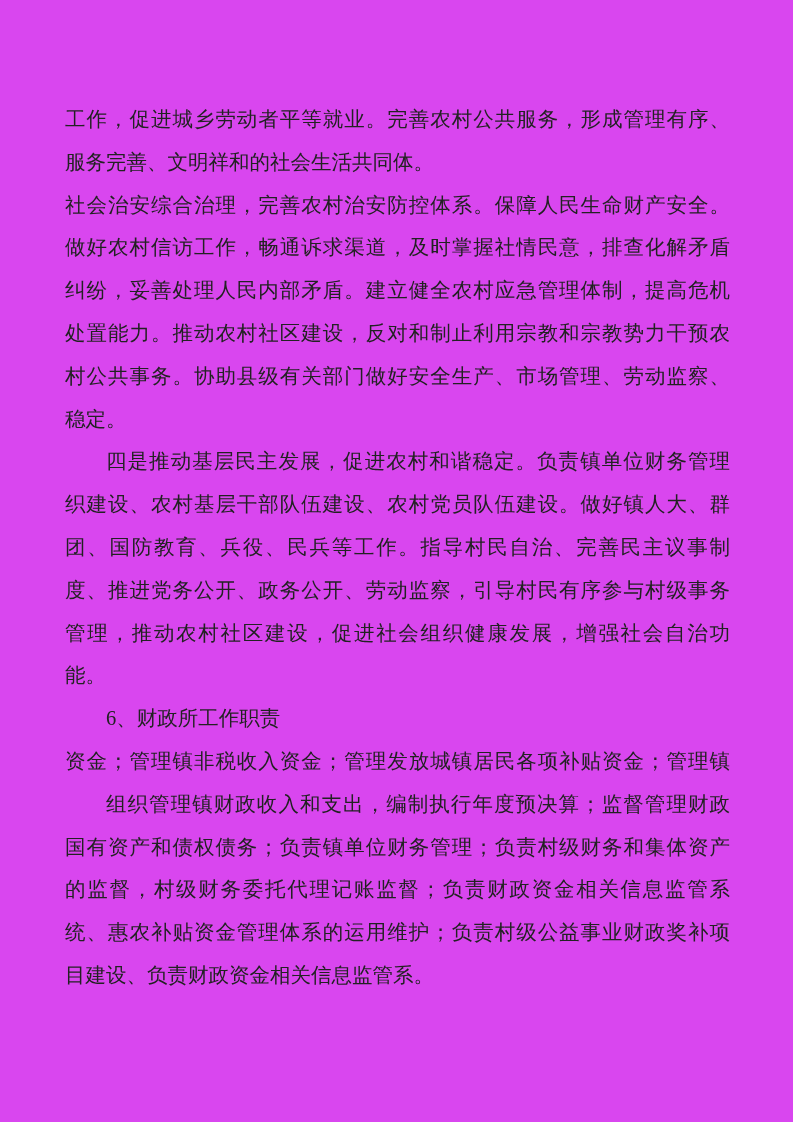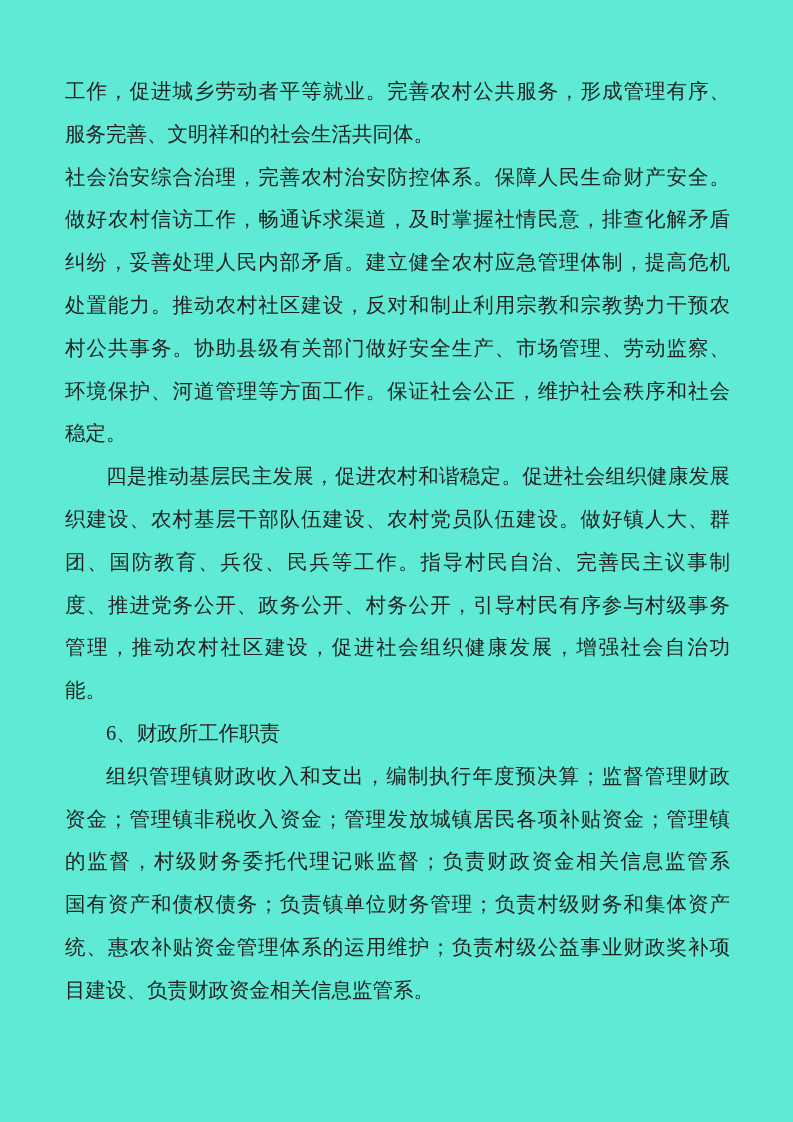--- a/index.html
+++ b/index.html
@@ -10,22 +10,22 @@
   body {
     width: 793px;
     height: 1122px;
     overflow: hidden;
     position: relative;
   }
   .page {
     box-sizing: border-box;
     width: 793px;
     height: 1122px;
-    padding: 70px 63px 0 65px;
-    background: #5eead4;
+    padding: 98px 63px 0 65px;
+    background: #d946ef;
   }
   .line {
     height: 42.8px;
     line-height: 42.8px;
     font-size: 20.5px;
     color: #222222;
     font-family: "Liberation Serif", "DejaVu Serif", serif;
     text-align: justify;
     text-align-last: left;
     text-justify: inter-character;
@@ -46,33 +46,32 @@
 <div class="page">
 
   <div class="line fill">工作，促进城乡劳动者平等就业。完善农村公共服务，形成管理有序、</div>
   <div class="line">服务完善、文明祥和的社会生活共同体。</div>
 
   <div class="line fill">社会治安综合治理，完善农村治安防控体系。保障人民生命财产安全。</div>
   <div class="line fill">做好农村信访工作，畅通诉求渠道，及时掌握社情民意，排查化解矛盾</div>
   <div class="line fill">纠纷，妥善处理人民内部矛盾。建立健全农村应急管理体制，提高危机</div>
   <div class="line fill">处置能力。推动农村社区建设，反对和制止利用宗教和宗教势力干预农</div>
   <div class="line fill">村公共事务。协助县级有关部门做好安全生产、市场管理、劳动监察、</div>
-  <div class="line fill">环境保护、河道管理等方面工作。保证社会公正，维护社会秩序和社会</div>
   <div class="line">稳定。</div>
 
-  <div class="line fill indent">四是推动基层民主发展，促进农村和谐稳定。促进社会组织健康发展</div>
+  <div class="line fill indent">四是推动基层民主发展，促进农村和谐稳定。负责镇单位财务管理</div>
   <div class="line fill">织建设、农村基层干部队伍建设、农村党员队伍建设。做好镇人大、群</div>
   <div class="line fill">团、国防教育、兵役、民兵等工作。指导村民自治、完善民主议事制</div>
-  <div class="line fill">度、推进党务公开、政务公开、村务公开，引导村民有序参与村级事务</div>
+  <div class="line fill">度、推进党务公开、政务公开、劳动监察，引导村民有序参与村级事务</div>
   <div class="line fill">管理，推动农村社区建设，促进社会组织健康发展，增强社会自治功</div>
   <div class="line">能。</div>
 
   <div class="line indent">6、财政所工作职责</div>
 
+  <div class="line fill">资金；管理镇非税收入资金；管理发放城镇居民各项补贴资金；管理镇</div>
   <div class="line fill indent">组织管理镇财政收入和支出，编制执行年度预决算；监督管理财政</div>
-  <div class="line fill">资金；管理镇非税收入资金；管理发放城镇居民各项补贴资金；管理镇</div>
+  <div class="line fill">国有资产和债权债务；负责镇单位财务管理；负责村级财务和集体资产</div>
   <div class="line fill">的监督，村级财务委托代理记账监督；负责财政资金相关信息监管系</div>
-  <div class="line fill">国有资产和债权债务；负责镇单位财务管理；负责村级财务和集体资产</div>
   <div class="line fill">统、惠农补贴资金管理体系的运用维护；负责村级公益事业财政奖补项</div>
   <div class="line">目建设、负责财政资金相关信息监管系。</div>
 
 
 </div>
 
 </body></html>

